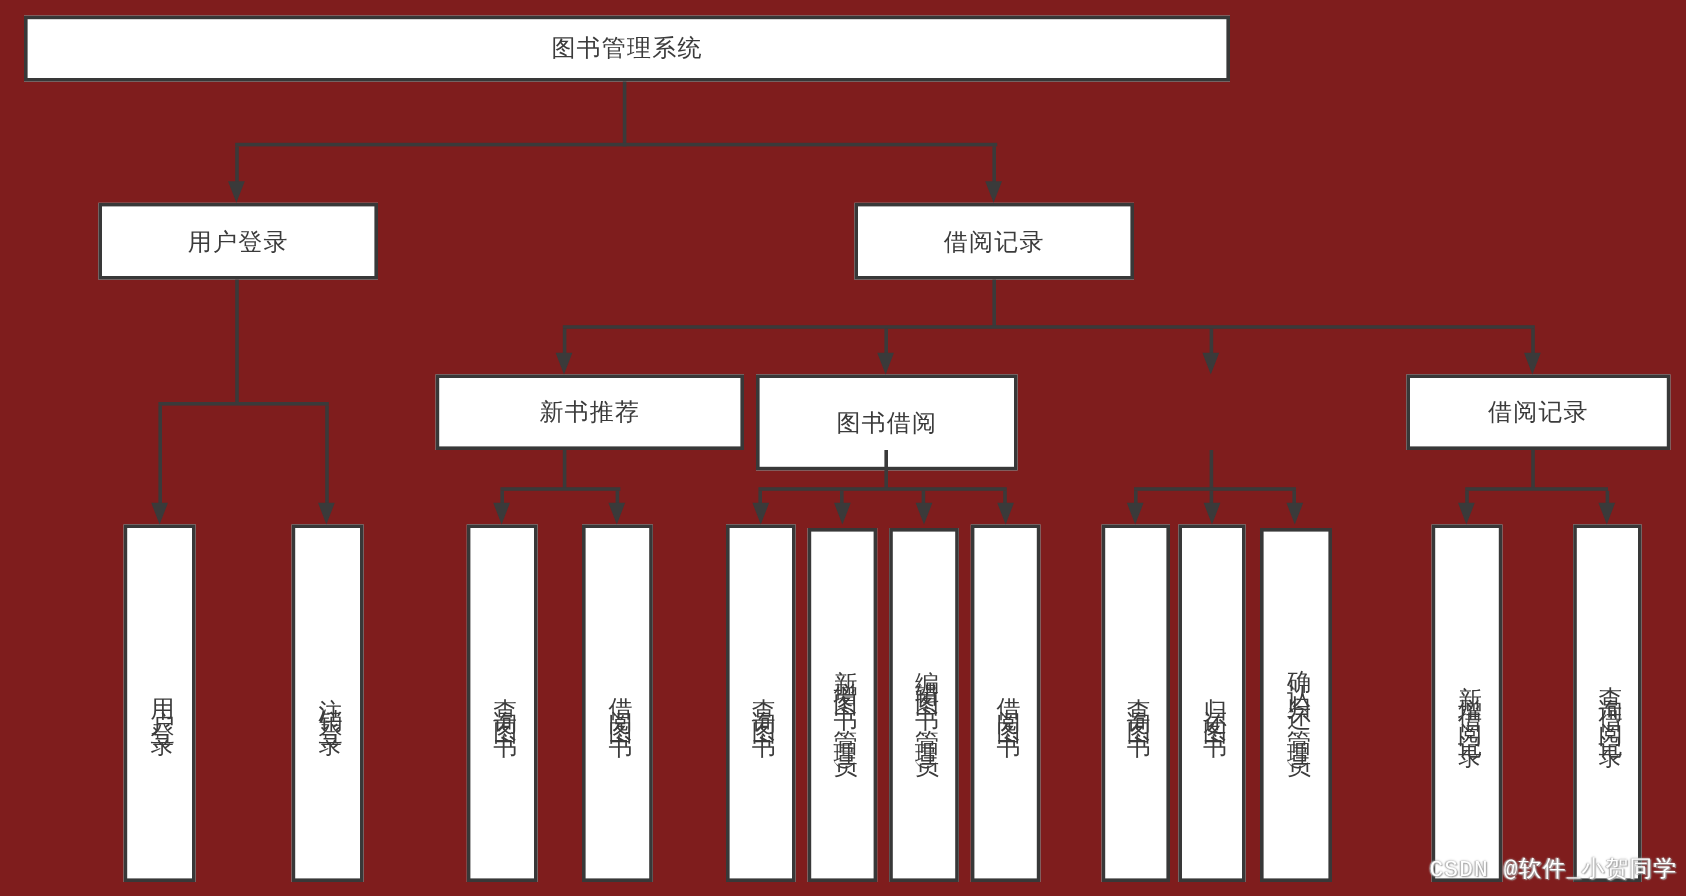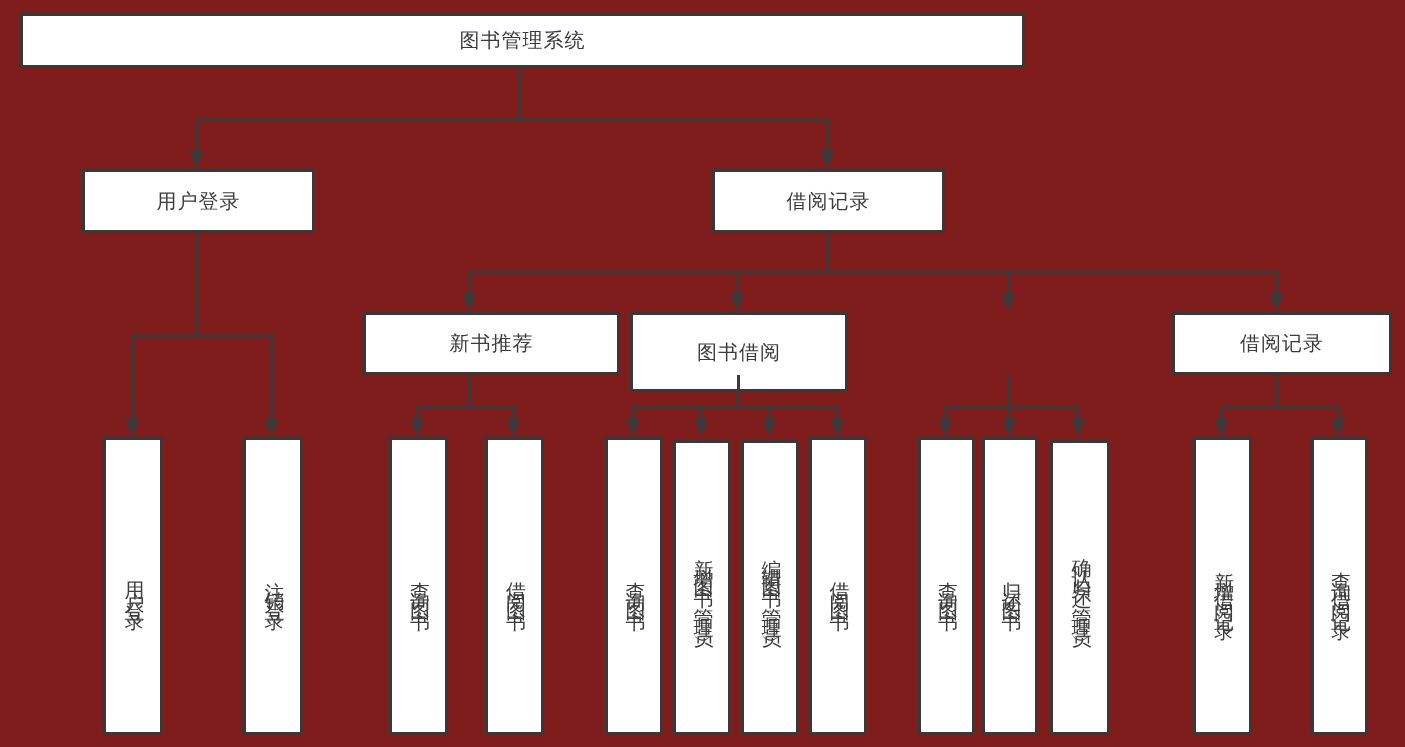--- a/index.html
+++ b/index.html
@@ -159,14 +159,15 @@
   <div class="v" style="left:1077px; top:409px; height:13px;"></div>
   <div class="arrow" style="left:1072px; top:419px;"></div>
 
   <div class="v" style="left:1276px; top:375px; height:33px;"></div>
   <div class="h" style="left:1221px; top:406px; width:119px;"></div>
   <div class="v" style="left:1221px; top:409px; height:13px;"></div>
   <div class="arrow" style="left:1215px; top:419px;"></div>
   <div class="v" style="left:1338px; top:409px; height:13px;"></div>
   <div class="arrow" style="left:1332px; top:419px;"></div>
 
+  <div class="watermark">CSDN @软件_小贺同学</div>
 
 </div>
 
 </body></html>

